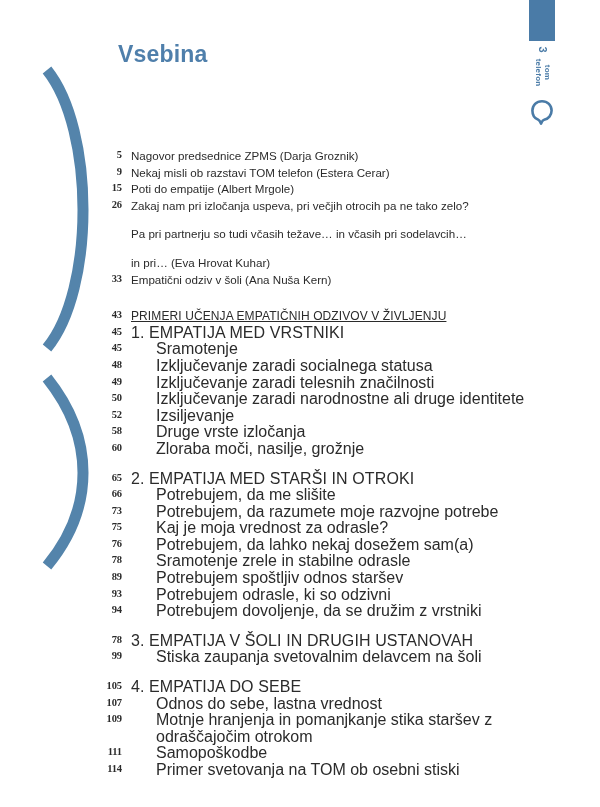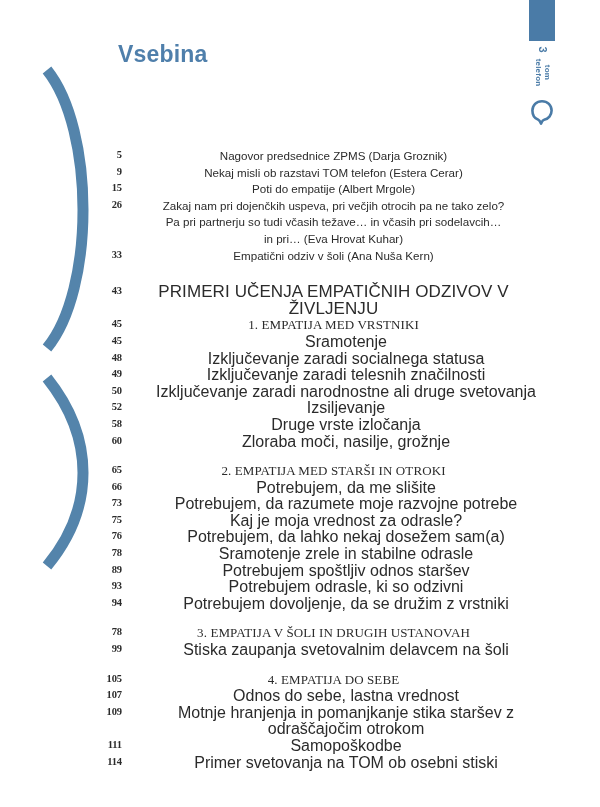--- a/index.html
+++ b/index.html
@@ -120,40 +120,40 @@
     color: #2b2b2b;
     padding-top: 1px;
     font-family: "Liberation Serif", serif;
     letter-spacing: -0.1px;
   }
   .toc-text {
     flex: 1 1 auto;
     font-size: 11.6px;
     color: #2b2b2b;
     line-height: 16.6px;
-    text-align: center;
   }
   .toc-text .cont {
     display: block;
+    margin-top: 12px;
   }
 
   
   .row-entry { margin-bottom: 0px; }
   .row-entry .toc-text { padding-left: 9px; }
 
   .row-major .toc-text {
     padding-left: 9px;
-    font-size: 17px;
+    font-size: 12px;
     letter-spacing: 0.1px;
+    text-decoration: underline;
   }
   .row-section .toc-text {
     padding-left: 9px;
-    font-size: 13px;
+    font-size: 16px;
     letter-spacing: 0.1px;
-    font-family: Liberation Serif, serif;
   }
   .row-sub .toc-text {
     padding-left: 34px;
     font-size: 16px;
   }
 
   .gap-lg { height: 20px; }
   .gap-md { height: 13px; }
 </style>
 </head>
@@ -196,21 +196,21 @@
       <div class="toc-row row-entry">
         <div class="toc-num">9</div>
         <div class="toc-text"><span>Nekaj misli ob razstavi TOM telefon (Estera Cerar)</span></div>
       </div>
       <div class="toc-row row-entry">
         <div class="toc-num">15</div>
         <div class="toc-text"><span>Poti do empatije (Albert Mrgole)</span></div>
       </div>
       <div class="toc-row row-entry">
         <div class="toc-num">26</div>
-        <div class="toc-text"><span>Zakaj nam pri dojenčkih uspeva, pri večjih otrocih pa ne tako zelo?</span><span class="cont">Pa pri partnerju so tudi včasih težave… in včasih pri sodelavcih…</span><span class="cont">in pri… (Eva Hrovat Kuhar)</span></div>
+        <div class="toc-text"><span>Zakaj nam pri izločanja uspeva, pri večjih otrocih pa ne tako zelo?</span><span class="cont">Pa pri partnerju so tudi včasih težave… in včasih pri sodelavcih…</span><span class="cont">in pri… (Eva Hrovat Kuhar)</span></div>
       </div>
       <div class="toc-row row-entry">
         <div class="toc-num">33</div>
         <div class="toc-text"><span>Empatični odziv v šoli (Ana Nuša Kern)</span></div>
       </div>
       <div class="gap-lg"></div>
       <div class="toc-row row-major">
         <div class="toc-num">43</div>
         <div class="toc-text"><span>PRIMERI UČENJA EMPATIČNIH ODZIVOV V ŽIVLJENJU</span></div>
       </div>
@@ -225,21 +225,21 @@
       <div class="toc-row row-sub">
         <div class="toc-num">48</div>
         <div class="toc-text"><span>Izključevanje zaradi socialnega statusa</span></div>
       </div>
       <div class="toc-row row-sub">
         <div class="toc-num">49</div>
         <div class="toc-text"><span>Izključevanje zaradi telesnih značilnosti</span></div>
       </div>
       <div class="toc-row row-sub">
         <div class="toc-num">50</div>
-        <div class="toc-text"><span>Izključevanje zaradi narodnostne ali druge svetovanja</span></div>
+        <div class="toc-text"><span>Izključevanje zaradi narodnostne ali druge identitete</span></div>
       </div>
       <div class="toc-row row-sub">
         <div class="toc-num">52</div>
         <div class="toc-text"><span>Izsiljevanje</span></div>
       </div>
       <div class="toc-row row-sub">
         <div class="toc-num">58</div>
         <div class="toc-text"><span>Druge vrste izločanja</span></div>
       </div>
       <div class="toc-row row-sub">

